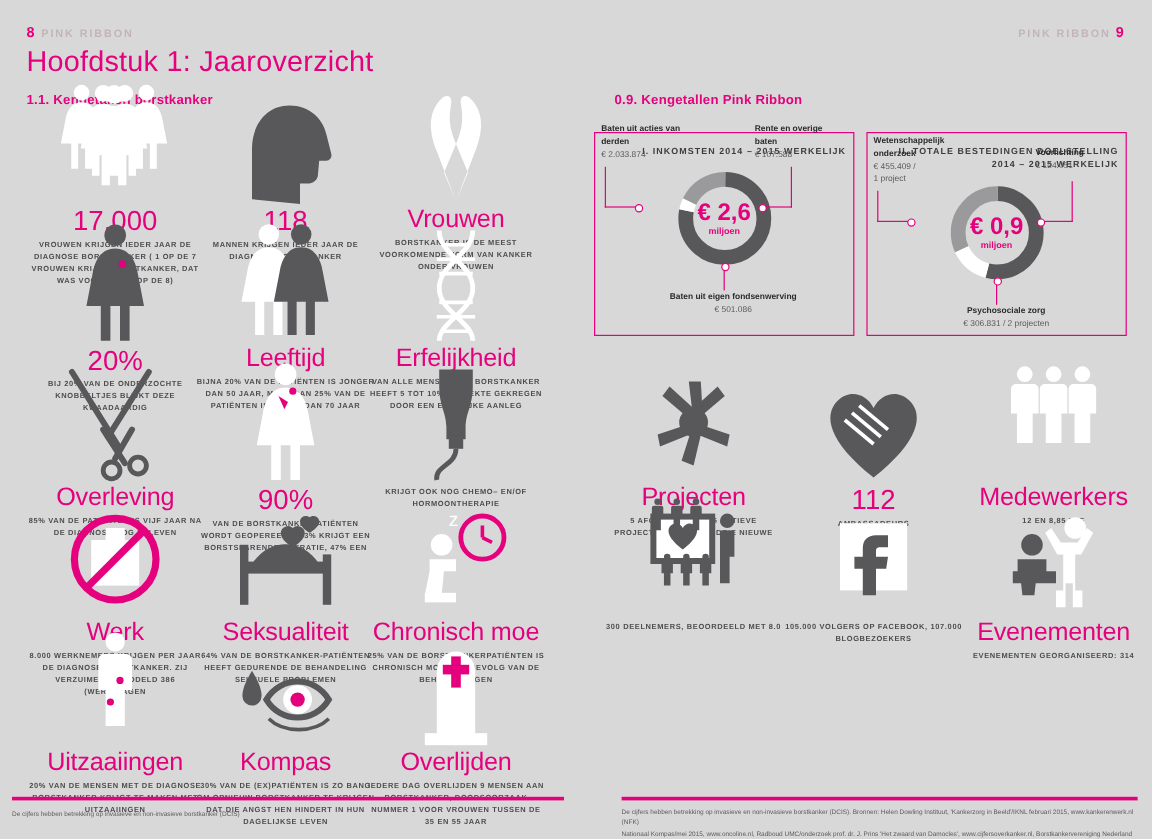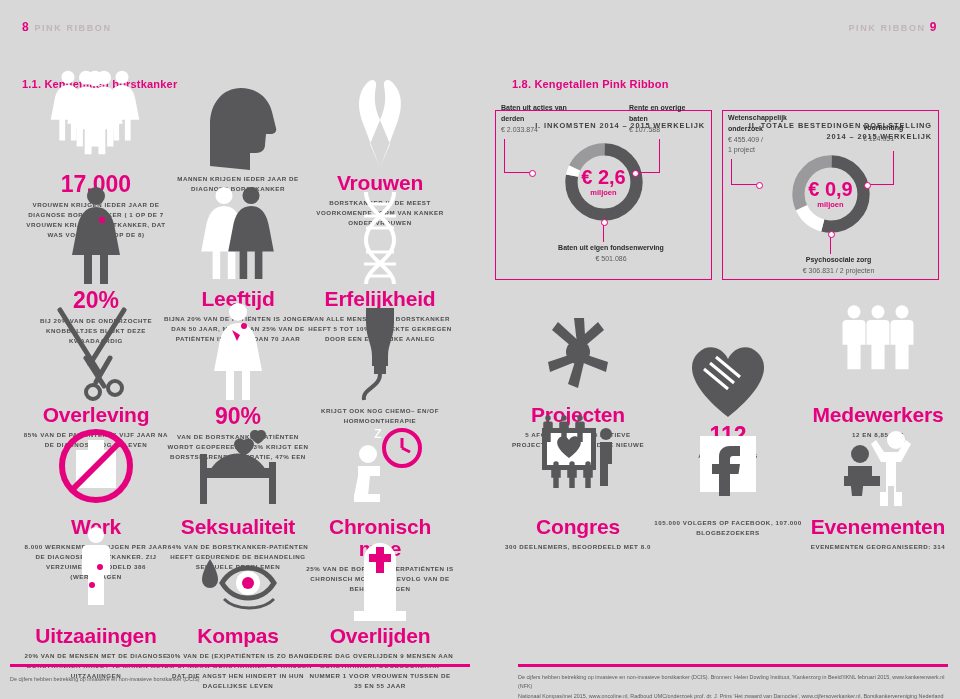--- a/index.html
+++ b/index.html
@@ -22,21 +22,21 @@
 
   .chapter{position:absolute;left:22px;top:38px;font-size:24px;color:#e5007d;font-weight:normal;letter-spacing:.2px;}
   .sub{position:absolute;top:78px;font-size:11px;color:#e5007d;font-weight:bold;letter-spacing:.2px;}
   .sub.a{left:22px;}
   .sub.b{left:512px;}
 
   
   .grid{position:absolute;left:0;top:0;width:960px;}
   .cell{position:absolute;text-align:center;}
   .cell .ico{height:58px;display:flex;align-items:flex-end;justify-content:center;margin-bottom:2px;}
-  .cell .big{color:#e5007d;font-size:21px;font-weight:bold;line-height:1.05;letter-spacing:-.2px;}
+  .cell .big{color:#e5007d;font-size:21px;font-weight:normal;line-height:1.05;letter-spacing:-.2px;}
   .cell .big.num{font-size:23px;letter-spacing:0px;}
   .cell .desc{font-size:6.2px;font-weight:bold;letter-spacing:.55px;line-height:1.62;color:#4d4d4d;margin-top:4px;text-transform:uppercase;}
 
   
   .panel{position:absolute;border:1px solid #e5007d;background:transparent;}
   .panel h4{margin:0;padding:9px 6px 0;text-align:right;font-size:7.4px;font-weight:bold;letter-spacing:.9px;color:#3d3d3d;line-height:1.55;text-transform:uppercase;}
   .donutwrap{position:relative;width:100%;height:128px;}
   .donut{position:absolute;left:50%;top:8px;transform:translateX(-50%);}
   .donut .ctr{position:absolute;left:0;top:0;width:100%;height:100%;display:flex;flex-direction:column;align-items:center;justify-content:center;}
   .donut .ctr .v{color:#e5007d;font-size:20px;font-weight:bold;line-height:1;}
@@ -60,22 +60,23 @@
 
   <div class="runhead left">
     <span class="num">8</span>
     <span class="lbl">PINK RIBBON</span>
   </div>
   <div class="runhead right">
     <span class="lbl">PINK RIBBON</span>
     <span class="num">9</span>
   </div>
 
+  <div class="chapter">Hoofdstuk 1: Jaaroverzicht</div>
   <div class="sub a">1.1. Kengetallen borstkanker</div>
-  <div class="sub b">1.8. Kengetallen Pink Ribbon</div>
+  <div class="sub b">0.9. Kengetallen Pink Ribbon</div>
 
   <div class="grid" id="statsGrid">
       <div class="cell" style="left: 21px; top: 112px; width: 150px;">
         <div class="ico">
           <svg class="ic" width="100" height="100" viewBox="0 0 100 100" preserveAspectRatio="xMidYMax meet">
             <g transform="translate(22,0) scale(0.72)" fill="#ffffff">
               <circle cx="0" cy="10" r="9"></circle>
               <path d="M0 21 c-11 0 -17 9 -19 22 l-5 26 h12 v29 h8 v-29 h8 v29 h8 v-29 h12 l-5 -26 c-2 -13 -8 -22 -19 -22z"></path>
             </g>
             <g transform="translate(40,0) scale(0.78)" fill="#ffffff">
@@ -98,20 +99,21 @@
         </div>
         <div class="big num">17.000</div>
         <div class="desc">VROUWEN KRIJGEN IEDER JAAR DE DIAGNOSE BORSTKANKER ( 1 OP DE 7  VROUWEN KRIJGT BORSTKANKER, DAT WAS VOORHEEN 1 OP DE 8)</div>
       </div>
       <div class="cell" style="left: 163px; top: 112px; width: 150px;">
         <div class="ico">
           <svg class="ic" width="100" height="100" viewBox="0 0 100 100" preserveAspectRatio="xMidYMax meet">
             <path d="M22 96 V54 c0-21 13-36 31-36 17 0 28 11 31 24 l4 16 c1 4-2 6-5 6 h-5 l-1 11 c0 5-4 8-9 8 h-6 v17z" fill="#58585a"></path>
           </svg>
         </div>
+        <div class="big num">118</div>
         <div class="desc">MANNEN KRIJGEN IEDER JAAR DE DIAGNOSE BORSTKANKER</div>
       </div>
       <div class="cell" style="left: 305px; top: 112px; width: 150px;">
         <div class="ico">
           <svg class="ic" width="100" height="100" viewBox="0 0 100 100" preserveAspectRatio="xMidYMax meet">
             <path d="M50 98 L34 56 c-8-20-6-34 4-44 4-4 9-2 8 4 -2 12-2 20 4 34 l10 24 z M50 98 L66 56 c8-20 6-34-4-44-4-4-9-2-8 4 2 12 2 20-4 34 l-10 24 z" fill="#ffffff"></path>
           </svg>
         </div>
         <div class="big">Vrouwen</div>
         <div class="desc">BORSTKANKER IS DE MEEST VOORKOMENDE VORM VAN KANKER ONDER VROUWEN</div>
@@ -298,21 +300,21 @@
               <path d="M50 50 l30 10 l-2 10 l-30 -12z"></path>
               <path d="M50 50 l-10 32 l10 4 l8 -34z"></path>
               <path d="M50 50 l-4 -34 h10 l2 34z"></path>
               <circle cx="50" cy="50" r="12"></circle>
             </g>
           </svg>
         </div>
         <div class="big">Projecten</div>
         <div class="desc">5 AFGERONDE EN 65 ACTIEVE PROJECTEN, WAARVAN DRIE NIEUWE</div>
       </div>
-      <div class="cell" style="left: 653px; top: 363px; width: 150px;">
+      <div class="cell" style="left: 653px; top: 344px; width: 150px;">
         <div class="ico">
           <svg class="ic" width="100" height="100" viewBox="0 0 100 100" preserveAspectRatio="xMidYMax meet">
             <path d="M50 96 C12 66 8 44 20 32 c10-10 24-6 30 6 c6-12 20-16 30-6 c12 12 8 34 -30 64z" fill="#58585a"></path>
             <g stroke="#ffffff" stroke-width="3" fill="none">
               <path d="M26 48 l24 20"></path>
               <path d="M32 42 l24 20"></path>
               <path d="M38 36 l24 20"></path>
             </g>
           </svg>
         </div>
@@ -370,21 +372,20 @@
                 <circle cx="0" cy="12" r="8"></circle>
                 <path d="M-9 22 h18 a5 5 0 0 1 5 5 v25 h-6 v30 h-16 v-30 h-6 v-25 a5 5 0 0 1 5 -5z"></path>
               </g>
               <g transform="translate(60,0) scale(0.34)" fill="#58585a">
                 <circle cx="0" cy="12" r="8"></circle>
                 <path d="M-9 22 h18 a5 5 0 0 1 5 5 v25 h-6 v30 h-16 v-30 h-6 v-25 a5 5 0 0 1 5 -5z"></path>
               </g>
             </g>
           </svg>
         </div>
-        <div class="big">Congres</div>
         <div class="desc">300 DEELNEMERS, BEOORDEELD MET 8.0</div>
       </div>
       <div class="cell" style="left: 653px; top: 456px; width: 150px;">
         <div class="ico">
           <svg class="ic" width="100" height="100" viewBox="0 0 100 100" preserveAspectRatio="xMidYMax meet">
             <rect x="22" y="22" width="56" height="56" fill="#ffffff"></rect>
             <path d="M62 42 h-7 c-2 0 -3 1 -3 3 v5 h10 l-1.5 10 H52 v22 h-11 V60 h-7 v-10 h7 v-7 c0-7 4-11 11-11 h10z" fill="#58585a"></path>
           </svg>
         </div>
         <div class="desc">105.000 VOLGERS OP FACEBOOK, 107.000 BLOGBEZOEKERS</div>

